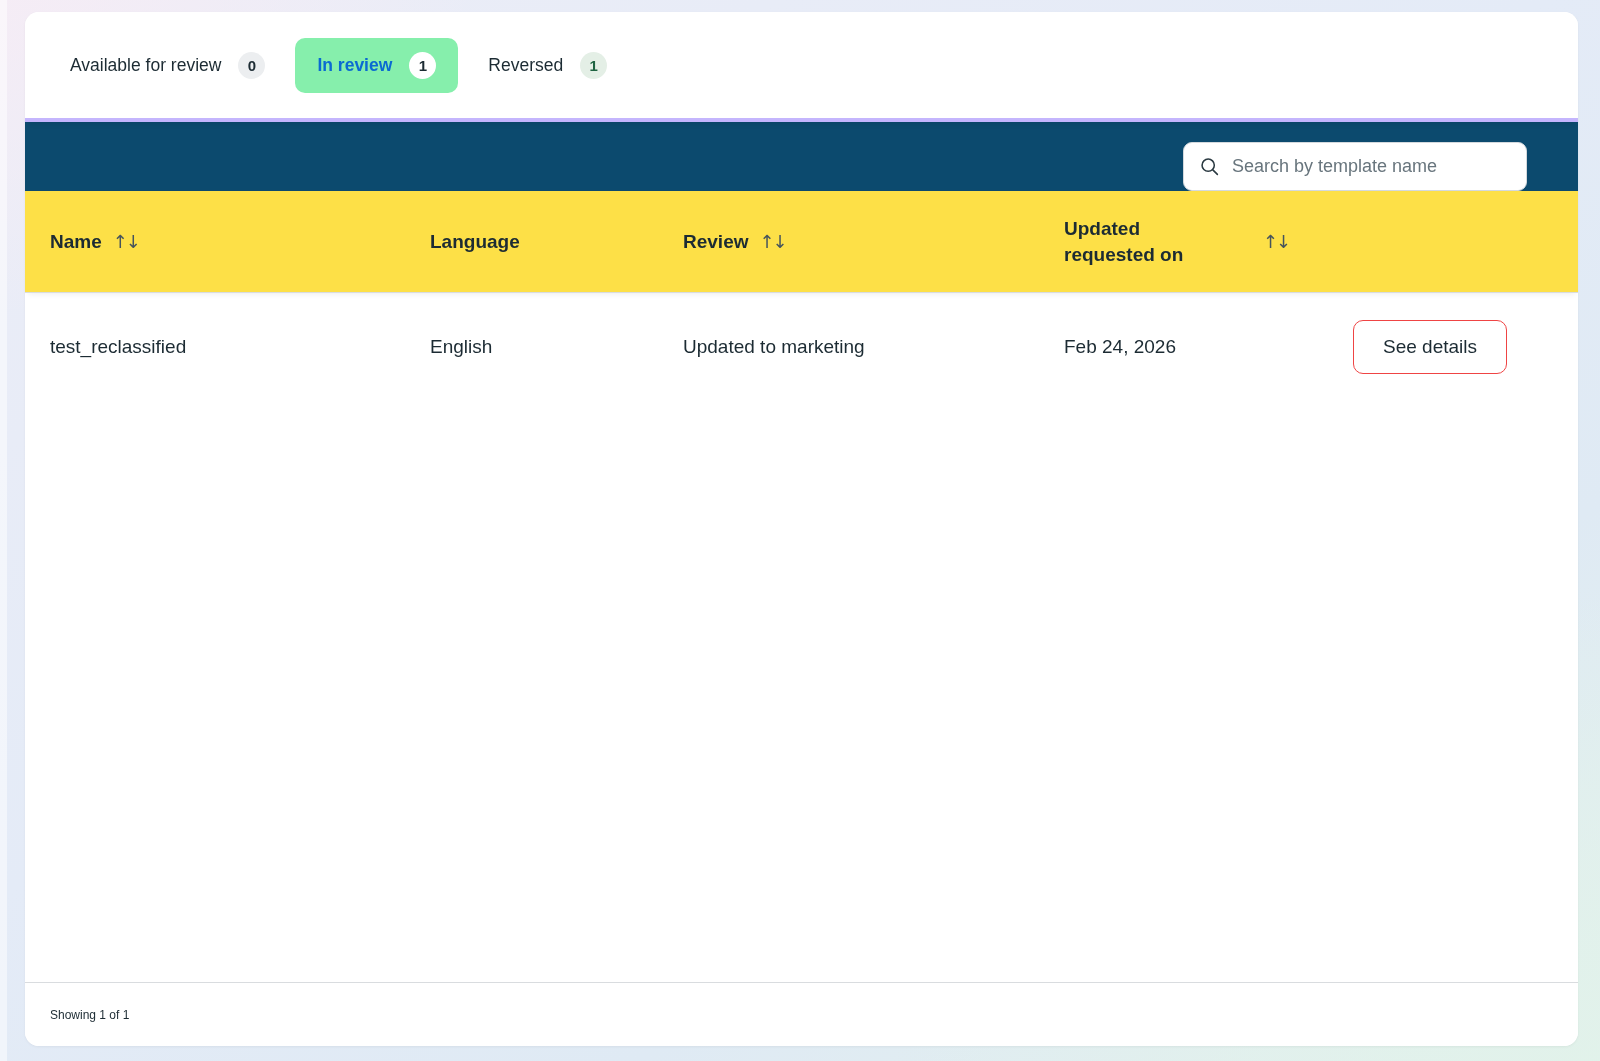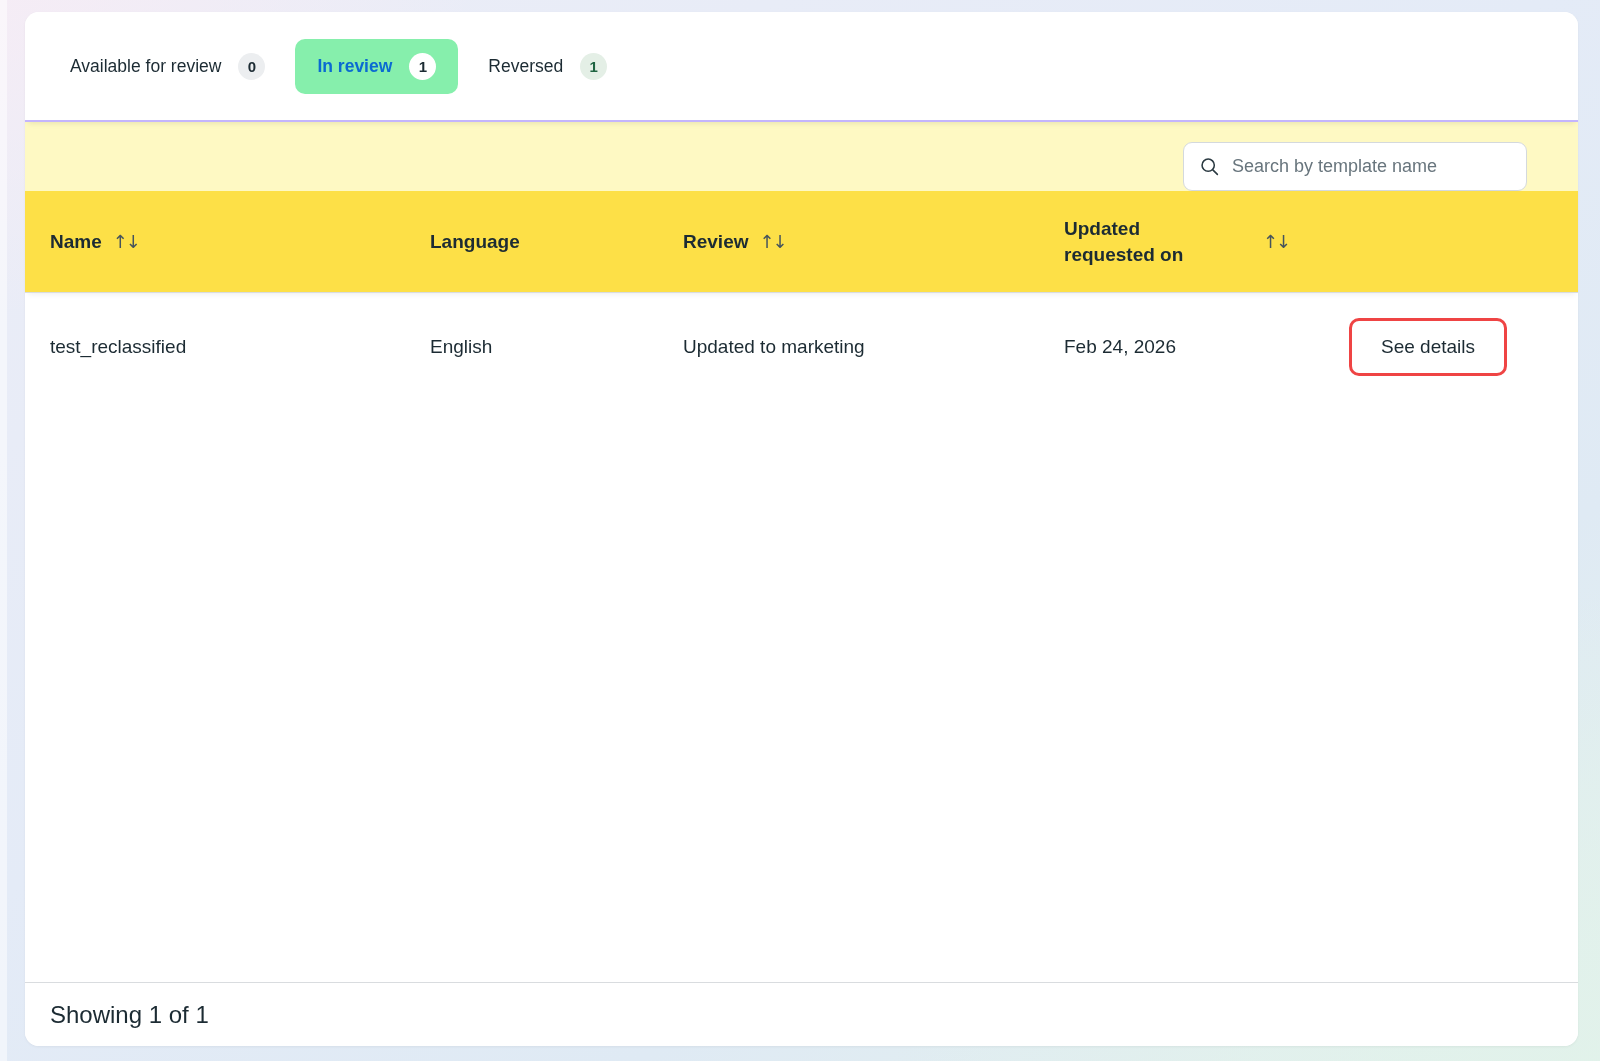--- a/index.html
+++ b/index.html
@@ -21,42 +21,42 @@
     background:#ffffff; border-radius:14px; overflow:hidden;
     box-shadow:0 1px 3px rgba(0,0,0,0.05);
     display:flex; flex-direction:column;
   }
 
   
   .tabbar{
     flex:0 0 110px; display:flex; align-items:center;
     padding:0 23px; gap:8px;
     background:#fff; position:relative; z-index:3;
-    border-bottom:2px solid #c4b5fd;
+    border-bottom:4px solid #c4b5fd;
     box-shadow:0 4px 6px -3px rgba(0,0,0,0.10);
   }
   .tab{
     display:flex; align-items:center;
     padding:14px 22px; border-radius:10px;
     font-size:17.5px; font-weight:500; color:#1c2b33;
     cursor:pointer; white-space:nowrap;
   }
   .tab.active{ background:#86efac; color:#0a6ad2; font-weight:700; }
   .badge{
     margin-left:17px; min-width:27px; height:27px; padding:0 7px;
     border-radius:14px; display:inline-flex; align-items:center; justify-content:center;
     font-size:15px; font-weight:700; line-height:1;
   }
   .badge.gray  { background:#eceef0; color:#1c2b33; }
   .badge.white { background:#ffffff; color:#1c2b33; }
   .badge.green { background:#e4efe6; color:#1f6442; }
   .badge.orange{ background:#faeedd; color:#b4551b; }
 
   
-  .search-row{ flex:0 0 69px; display:flex; justify-content:flex-end; align-items:flex-end; padding:0 51px 0 16px; background:#fef9c3; }
+  .search-row{ flex:0 0 69px; display:flex; justify-content:flex-end; align-items:flex-end; padding:0 51px 0 16px; background:#0c4a6e; }
   .search-box{
     width:344px; height:49px; border:1px solid #d4d9dd; border-radius:9px;
     display:flex; align-items:center; padding:0 15px; gap:12px; background:#fff;
   }
   .search-box svg{ flex:0 0 auto; }
   .search-box input{
     border:none; outline:none; flex:1; min-width:0;
     font-size:18px; color:#1c2b33; font-family:"Liberation Sans", sans-serif; background:transparent;
   }
   .search-box input::placeholder{ color:#68757d; }
@@ -78,32 +78,32 @@
   .sort{
     font-family:"DejaVu Sans", sans-serif;
     font-size:18px; font-weight:400; color:#46545c; letter-spacing:-2px;
   }
   .th-review .label{ width:152px; line-height:1.35; }
   .th-review .sort{ margin-left:36px; }
 
   .trow{ flex:0 0 107px; font-size:19px; color:#1c2b33; background:#fff; }
   .see-details{
     grid-column:5; justify-self:end; margin-right:71px;
-    padding:15px 29px; border:3px solid #ef4444; border-radius:10px;
+    padding:15px 29px; border:1px solid #ef4444; border-radius:10px;
     background:#fff; font-size:19px; font-weight:500; color:#1c2b33;
     font-family:"Liberation Sans", sans-serif; cursor:pointer; white-space:nowrap;
   }
 
   .body-spacer{ flex:1 1 auto; background:#fff; }
 
   
   .tfoot{
     flex:0 0 64px; border-top:1px solid #d9dcdf;
     display:flex; align-items:center; padding-left:25px;
-    font-size:24px; color:#1c2b33; background:#fff;
+    font-size:12px; color:#1c2b33; background:#fff;
   }
 </style>
 </head>
 <body>
 
 <div class="edge-strip"></div>
 
 <div class="card">
 
   <div class="tabbar">

